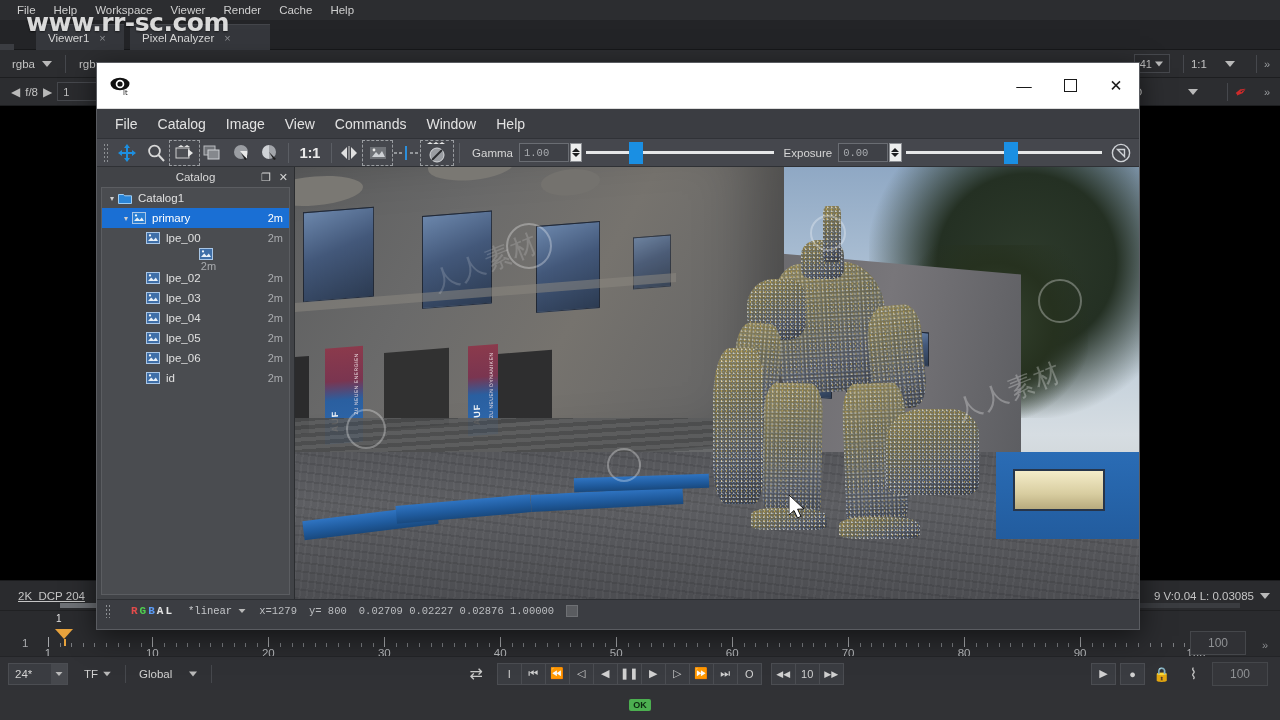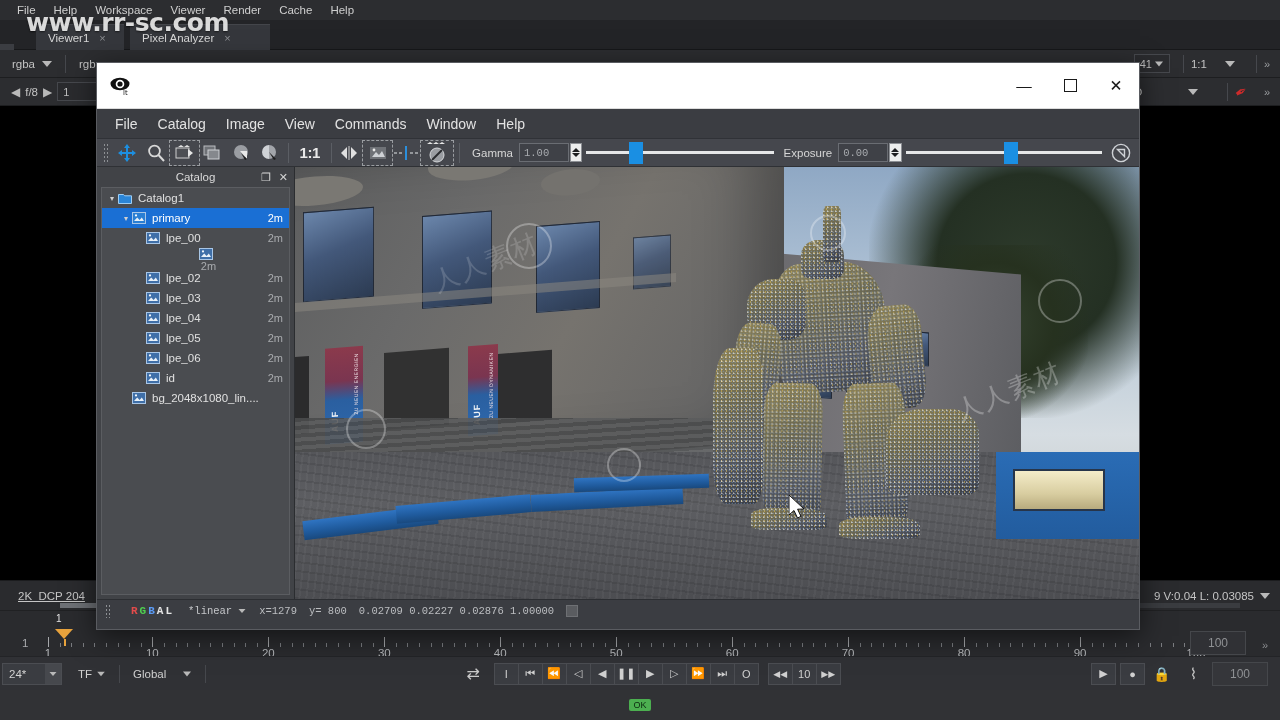--- a/index.html
+++ b/index.html
@@ -129,21 +129,21 @@
     height: 24px; width: 56px; background:#35363a; border:1px solid #45474b; color:#8f9194;
     font-size: 12px; display:flex; align-items:center; justify-content:center;
   }
 
   
   .statusbar {
     position: absolute; left: 0; top: 690px; width: 1280px; height: 30px;
     background: #313235; display:flex; align-items:center; justify-content:center;
     font-size: 16px; color:#d7d7d7; gap: 10px;
   }
-  .ok-badge { background:#4caf50; color:#0c2a10; font-size:9px; font-weight:normal; padding:1px 4px; border-radius:2px; }
+  .ok-badge { background:#4caf50; color:#0c2a10; font-size:9px; font-weight:bold; padding:1px 4px; border-radius:2px; }
 
   
   .dialog {
     position: absolute; left: 96px; top: 62px; width: 1044px; height: 568px;
     background: #3b3d42; border: 1px solid #5a5c61;
     box-shadow: 0 6px 26px rgba(0,0,0,.55);
   }
   .dlg-title {
     height: 46px; background: #ffffff; display: flex; align-items: center;
     padding-left: 12px; color: #0b0b0b; font-size: 15.5px;
@@ -483,21 +483,21 @@
         <div class="stem"></div>
     </div>
     <div class="playhead-lbl">1</div>
     <div class="tl-100box">
       <span>100</span>
     </div>
     <div class="tl-chev">»</div>
   </div>
 
   <div class="transport">
-    <div class="num-sel" style="margin-left:2px">
+    <div class="num-sel" style="margin-left:8px">
       <span>24*</span>
       <span class="dd">
           <span class="caret" style="transform:scale(.7)"></span>
         </span>
     </div>
     <span class="tp-lab" style="margin-left:10px">
       <span>TF</span>
       <span class="caret" style="transform:scale(.75)"></span>
     </span>
     <span class="vsep"></span>
@@ -788,30 +788,20 @@
             <div class="row" style="padding-left: 32px;">
               <span class="twisty"></span>
               <span class="ico"><svg width="14" height="12" viewBox="0 0 14 12">
                   <rect x="0.5" y="0.5" width="13" height="11" fill="#3f6fa8" stroke="#a9c6e6"></rect>
                   <path d="M2 9l3.2-3.6L7.6 8l2.2-2.6L12 9z" fill="#e9f1f8"></path>
                   <circle cx="4" cy="3.4" r="1.1" fill="#f2f7fb"></circle>
                 </svg></span>
               <span class="nm">id</span>
               <span class="sz">2m</span>
             </div>
-            <div class="row" style="padding-left: 18px;">
-              <span class="twisty"></span>
-              <span class="ico"><svg width="14" height="12" viewBox="0 0 14 12">
-                  <rect x="0.5" y="0.5" width="13" height="11" fill="#3f6fa8" stroke="#a9c6e6"></rect>
-                  <path d="M2 9l3.2-3.6L7.6 8l2.2-2.6L12 9z" fill="#e9f1f8"></path>
-                  <circle cx="4" cy="3.4" r="1.1" fill="#f2f7fb"></circle>
-                </svg></span>
-              <span class="nm">bg_2048x1080_lin....</span>
-              <span class="sz"></span>
-            </div>
           </div>
       </div>
 
       <div class="viewport">
         <div class="sky"></div>
         <div class="tree"></div>
         <div class="tree2"></div>
         <div class="dome"></div>
         <div class="bld-right">
           <div class="win" style="left:6%;top:22%;width:7%;height:16%"></div>

